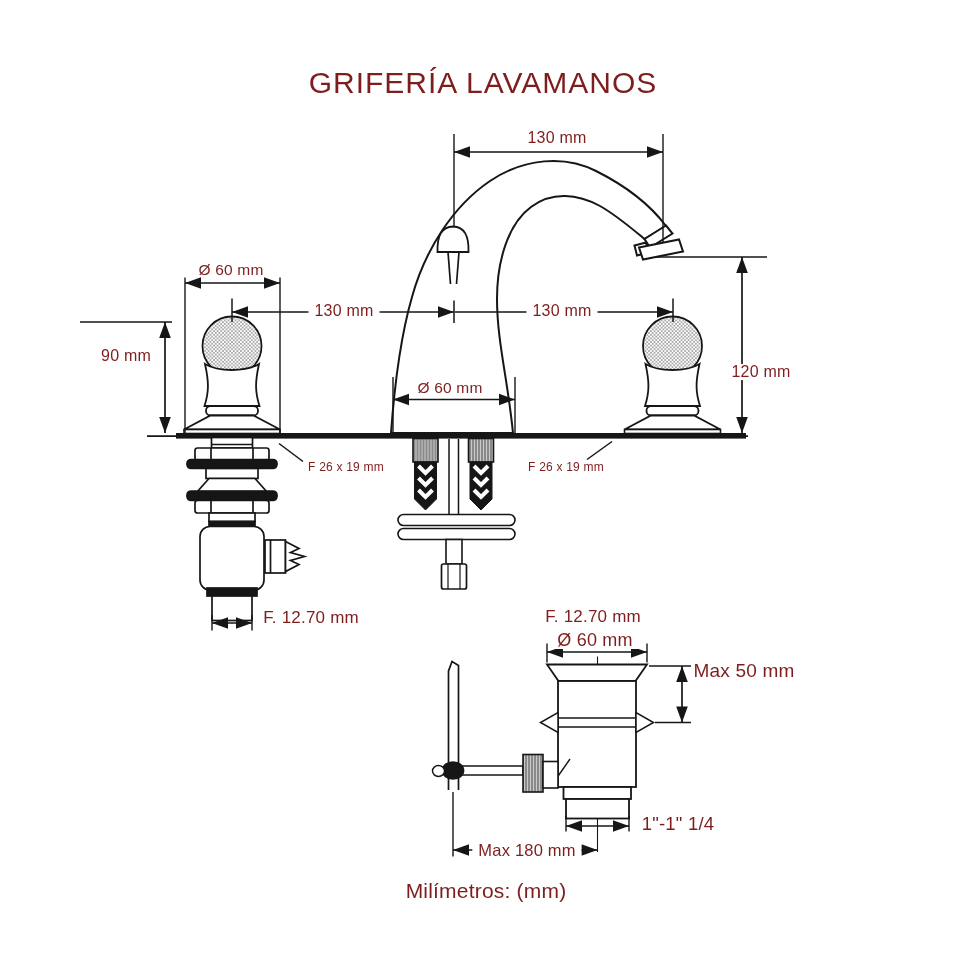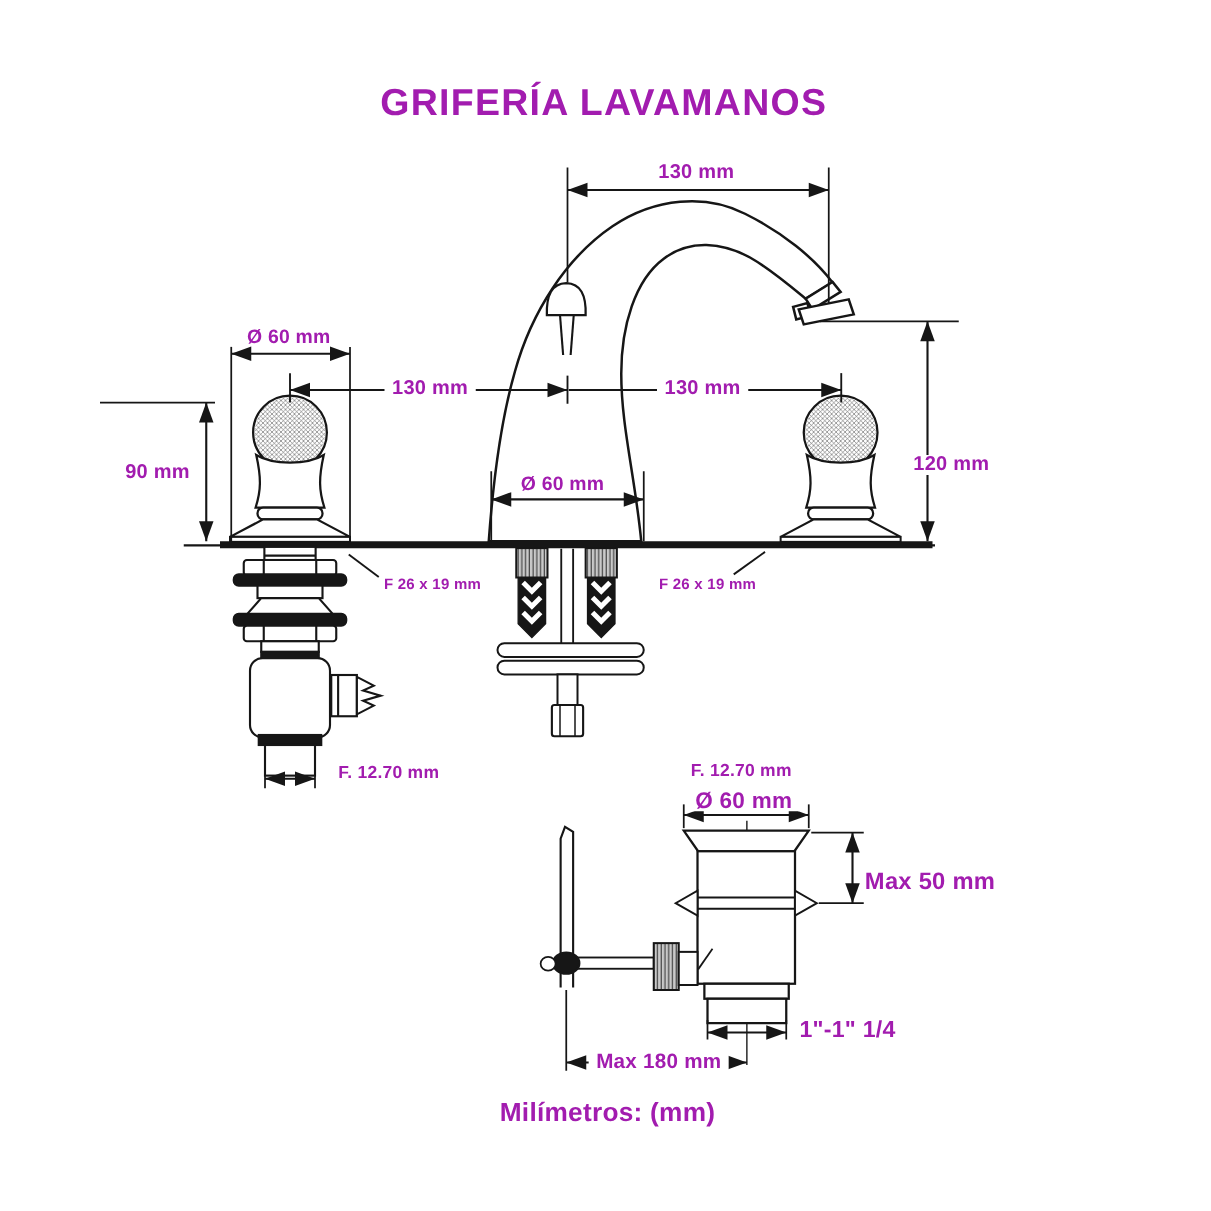--- a/index.html
+++ b/index.html
@@ -3,30 +3,30 @@
 <meta charset="utf-8">
 <style>
   html,body{margin:0;padding:0;background:#ffffff;}
   #stage{
     position:relative;width:969px;height:969px;background:#ffffff;overflow:hidden;
     font-family:"Liberation Sans","DejaVu Sans",sans-serif;color:#161616;
   }
   #art{position:absolute;left:0;top:0;}
   .lbl{
     position:absolute;transform:translate(-50%,-50%);
-    font-weight:700;line-height:1;white-space:nowrap;color:#a21caf;
+    font-weight:400;line-height:1;white-space:nowrap;color:#7f1d1d;
     letter-spacing:.2px;
   }
   .bg{background:#ffffff;padding:0 6px;}
   .title{font-size:30px;letter-spacing:1px;}
   .footer{font-size:21px;}
   .dim-lg{font-size:16px;}
   .dim-md{font-size:15.5px;}
   .dim-f26{font-size:12px;}
-  .dim-f127{font-size:14px;}
+  .dim-f127{font-size:17px;}
   .dim-drain{font-size:18px;}
   .dim-max50{font-size:19px;}
   .dim-inch{font-size:18.5px;}
   .dim-max180{font-size:16.5px;}
 </style>
 </head>
 <body>
 
 <div id="stage">
 
@@ -227,27 +227,27 @@
     </g>
   </svg>
 
   <div class="lbl title" style="left:483px;top:83px;">GRIFERÍA LAVAMANOS</div>
 
   <div class="lbl dim-lg" style="left:557px;top:138px;">130 mm</div>
   <div class="lbl dim-md" style="left:231px;top:270px;">Ø 60 mm</div>
   <div class="lbl dim-lg bg" style="left:344px;top:311px;">130 mm</div>
   <div class="lbl dim-lg bg" style="left:562px;top:311px;">130 mm</div>
   <div class="lbl dim-lg bg" style="left:761px;top:345px;margin-top:27px;">120 mm</div>
-  <div class="lbl dim-lg" style="left:126px;top:378px;">90 mm</div>
+  <div class="lbl dim-lg" style="left:126px;top:356px;">90 mm</div>
   <div class="lbl dim-md bg" style="left:450px;top:388px;">Ø 60 mm</div>
 
   <div class="lbl dim-f26" style="left:346px;top:467px;">F 26 x 19 mm</div>
   <div class="lbl dim-f26" style="left:566px;top:467px;">F 26 x 19 mm</div>
   <div class="lbl dim-f127" style="left:311px;top:617px;">F. 12.70  mm</div>
   <div class="lbl dim-f127" style="left:593px;top:616px;">F. 12.70  mm</div>
 
   <div class="lbl dim-drain bg" style="left:595px;top:640px;">Ø 60 mm</div>
-  <div class="lbl dim-max50" style="left:744px;top:706px;">Max 50 mm</div>
+  <div class="lbl dim-max50" style="left:744px;top:670px;">Max 50 mm</div>
   <div class="lbl dim-inch" style="left:678px;top:824px;">1"-1" 1/4</div>
   <div class="lbl dim-max180 bg" style="left:527px;top:850px;">Max 180 mm</div>
 
   <div class="lbl footer" style="left:486px;top:890px;">Milímetros: (mm)</div>
 </div>
 
 </body></html>

